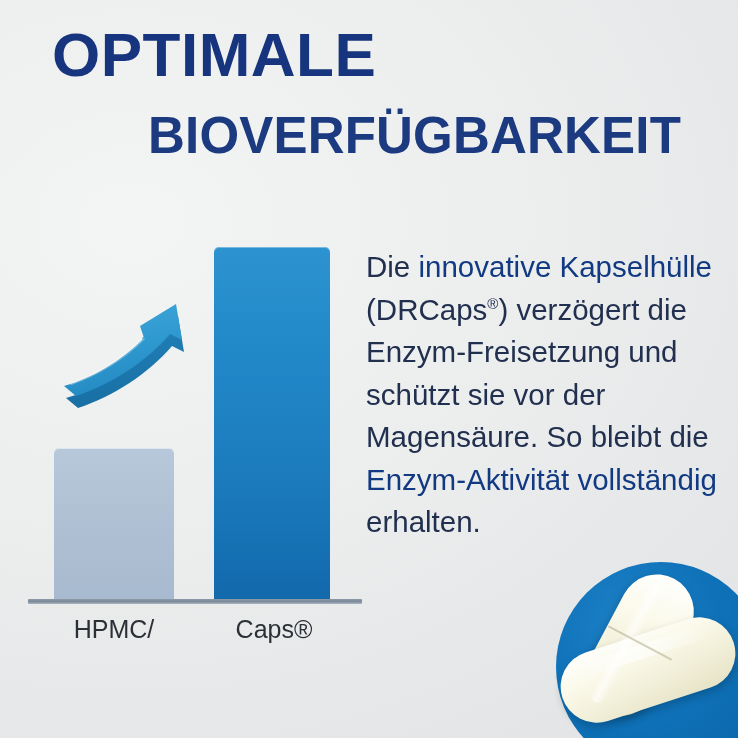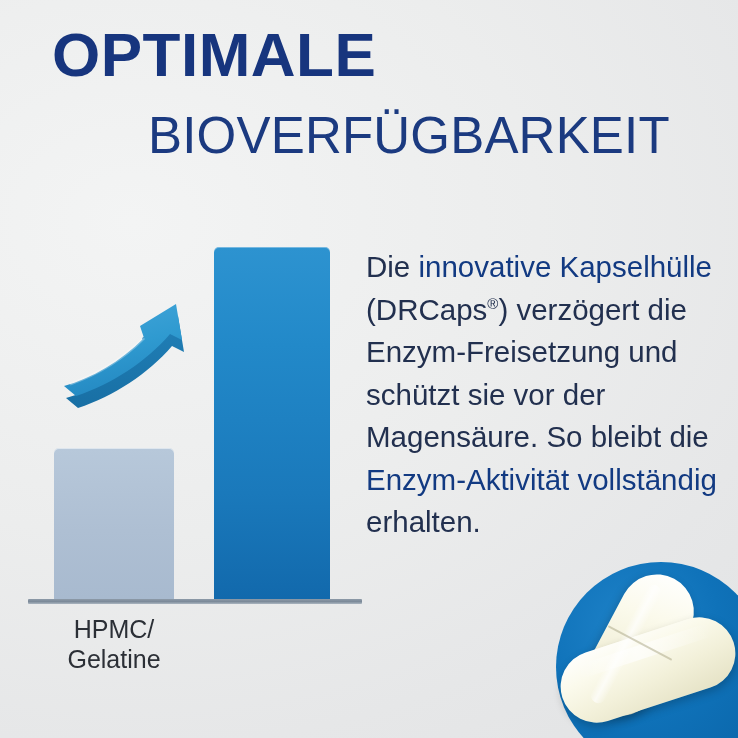--- a/index.html
+++ b/index.html
@@ -38,21 +38,21 @@
     color: #17357e;
     line-height: 1.0;
     white-space: nowrap;
     text-align: center;
   }
   .headline-line2 {
     position: absolute;
     left: 148px;
     top: 110px;
     font-size: 51px;
-    font-weight: normal;
+    font-weight: bold;
     letter-spacing: 0.2px;
     color: #1b3a80;
     line-height: 1.0;
     white-space: nowrap;
   }
 
   
   .chart {
     position: absolute;
     left: 16px;
@@ -211,24 +211,24 @@
       </svg>
     </div>
 
     <div class="bar bar-low" style="height: 151px; top: 448px;"></div>
     <div class="bar bar-high" style="height: 352px; top: 247px;"></div>
 
     <div class="axis-line"></div>
 
     <div class="tick-label tick-left">
       <span class="sub">HPMC/</span>
-      <span class="sub">Gelatine</span>
     </div>
 
     <div class="tick-label tick-right">
+      <span class="sub">Caps®</span>
     </div>
   </div>
 
   <div class="copy"><span>Die </span><b>innovative Kapselhülle</b><span> (DRCaps</span><sup>®</sup><span>) verzögert die Enzym-Freisetzung und schützt sie vor der Magensäure. So bleibt die </span><b>Enzym-Aktivität vollständig</b><span> erhalten.</span></div>
 
   <div class="capsule-scene">
     <div class="blue-circle"></div>
     <div class="capsule capsule-back"></div>
     <div class="capsule capsule-front"></div>
     <div class="capsule-sheen sheen-a"></div>

